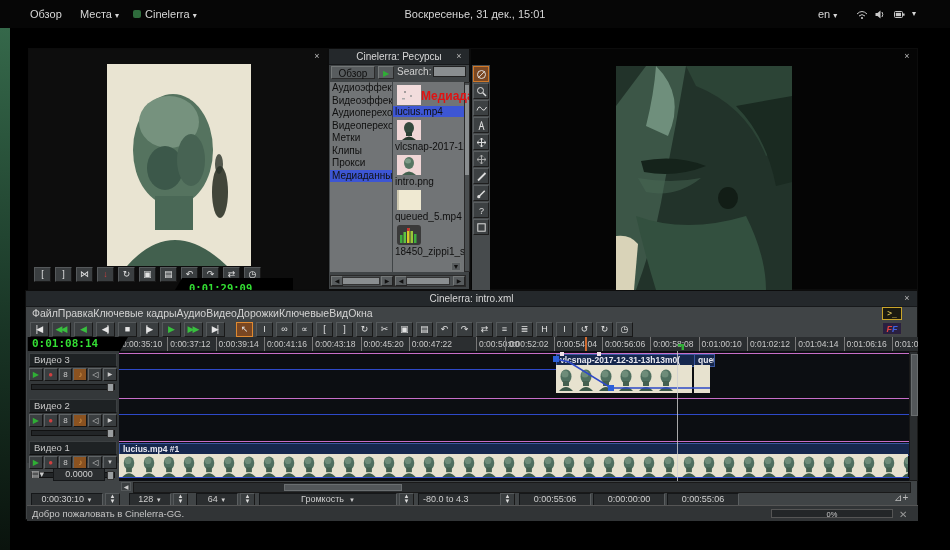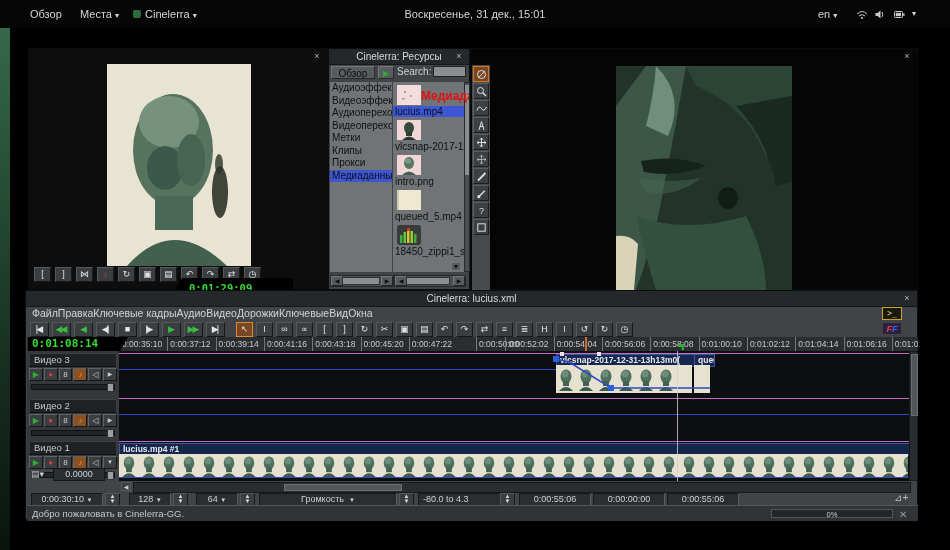--- a/index.html
+++ b/index.html
@@ -274,21 +274,21 @@
       <path d="M22 112 Q55 118 85 112 Q60 132 30 126 Z" fill="#49685577"></path>
       <ellipse cx="112" cy="132" rx="10" ry="11" fill="#121d16"></ellipse>
       <path d="M20 150 Q70 168 130 150 Q150 190 150 224 L40 224 Q28 185 20 150 Z" fill="#33503f"></path>
       <path d="M0 170 Q14 168 22 178 L18 224 L0 224 Z" fill="#d9d3b8"></path>
       <path d="M120 40 Q150 70 160 120 L176 116 L176 30 Z" fill="#1a2a21"></path>
     </svg>
   </div>
 </div>
 
 <div class="abs win" id="timeline">
-  <div class="titlebar">Cinelerra: lucius.xml</div>
+  <div class="titlebar">Cinelerra: intro.xml</div>
   <div class="closebtn">×</div>
   <div id="tl-menus">
       <div>Файл</div>
       <div>Правка</div>
       <div>Ключевые кадры</div>
       <div>Аудио</div>
       <div>Видео</div>
       <div>Дорожки</div>
       <div>Ключевые</div>
       <div>Вид</div>

